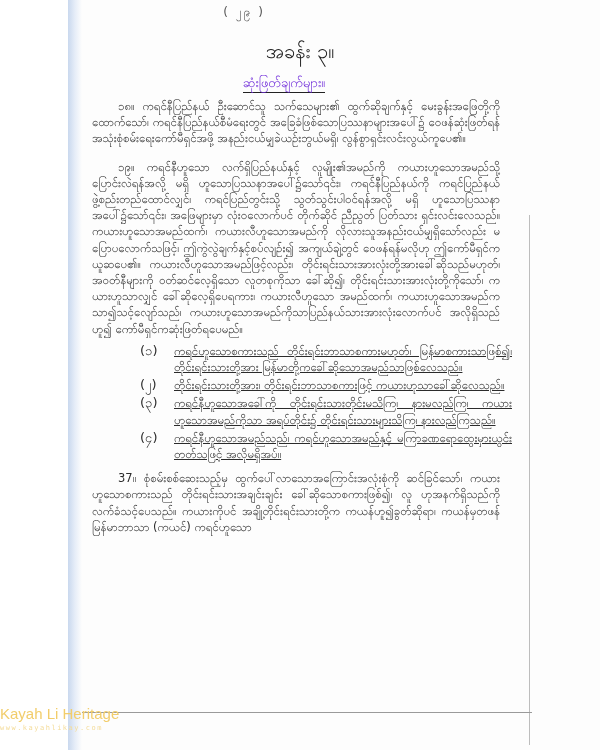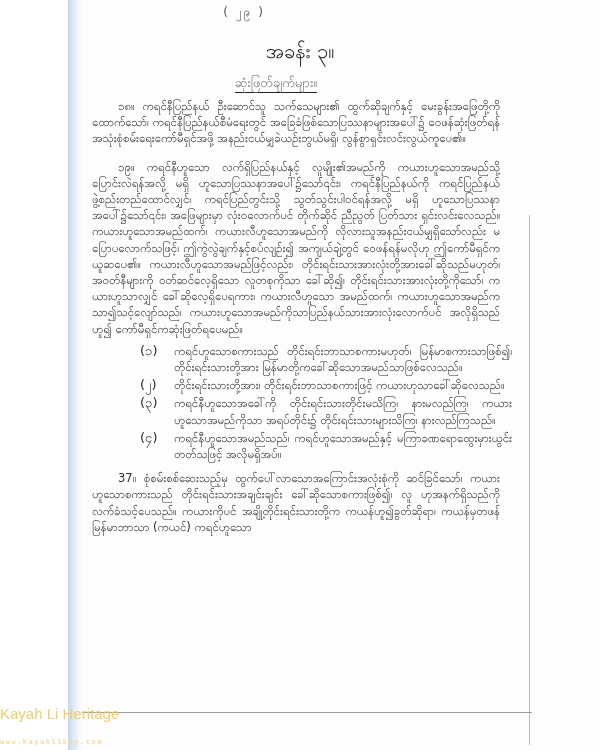--- a/index.html
+++ b/index.html
@@ -62,25 +62,25 @@
       top: 38px;
       left: 0;
       width: 600px;
       text-align: center;
       font-size: 20px;
       color: #222;
     }
     .section-title {
       position: absolute;
       top: 74px;
-      left: 4px;
+      left: 12px;
       width: 544px;
       text-align: center;
       font-size: 13px;
-      color: #737373;
+      color: #6d28d9;
     }
     .section-title span {
       border-bottom: 1.5px solid #222;
       padding-bottom: 2px;
     }
     .content {
       position: absolute;
       left: 92px;
       top: 98px;
       width: 420px;
@@ -102,41 +102,41 @@
       display: flex;
       margin: 0 0 2px 48px;
     }
     .sub-num {
       flex: 0 0 34px;
       font-size: 13px;
     }
     .sub-text {
       flex: 1;
       text-align: justify;
+      text-decoration: underline;
     }
     .watermark {
       position: absolute;
       top: 706px;
       left: 0;
       width: 484px;
       text-align: left;
     }
     .watermark-title {
       font-family: "Liberation Sans", sans-serif;
       font-size: 15px;
       color: #f2cd6b;
       line-height: 16px;
     }
     .watermark-url {
       font-family: "DejaVu Sans Mono", monospace;
       font-size: 7px;
       color: #f4dc9a;
       letter-spacing: 1.5px;
-      margin-top: 16px;
-      font-weight: bold;
+      margin-top: 2px;
     }
   </style>
 </head>
 <body>
 
 <div class="page"></div>
 <div class="page-shadow-left"></div>
 <div class="page-edge-right"></div>
 <div class="page-bottom-rule"></div>
 

